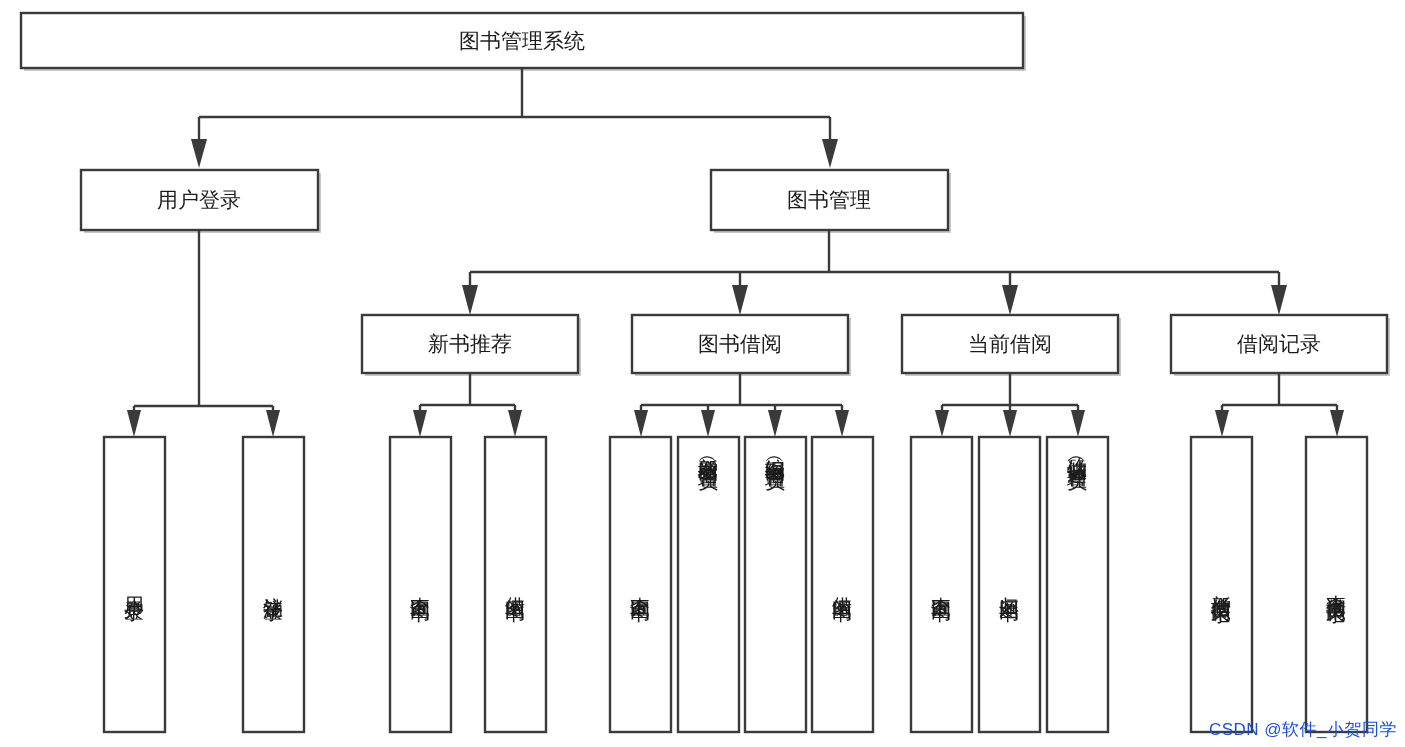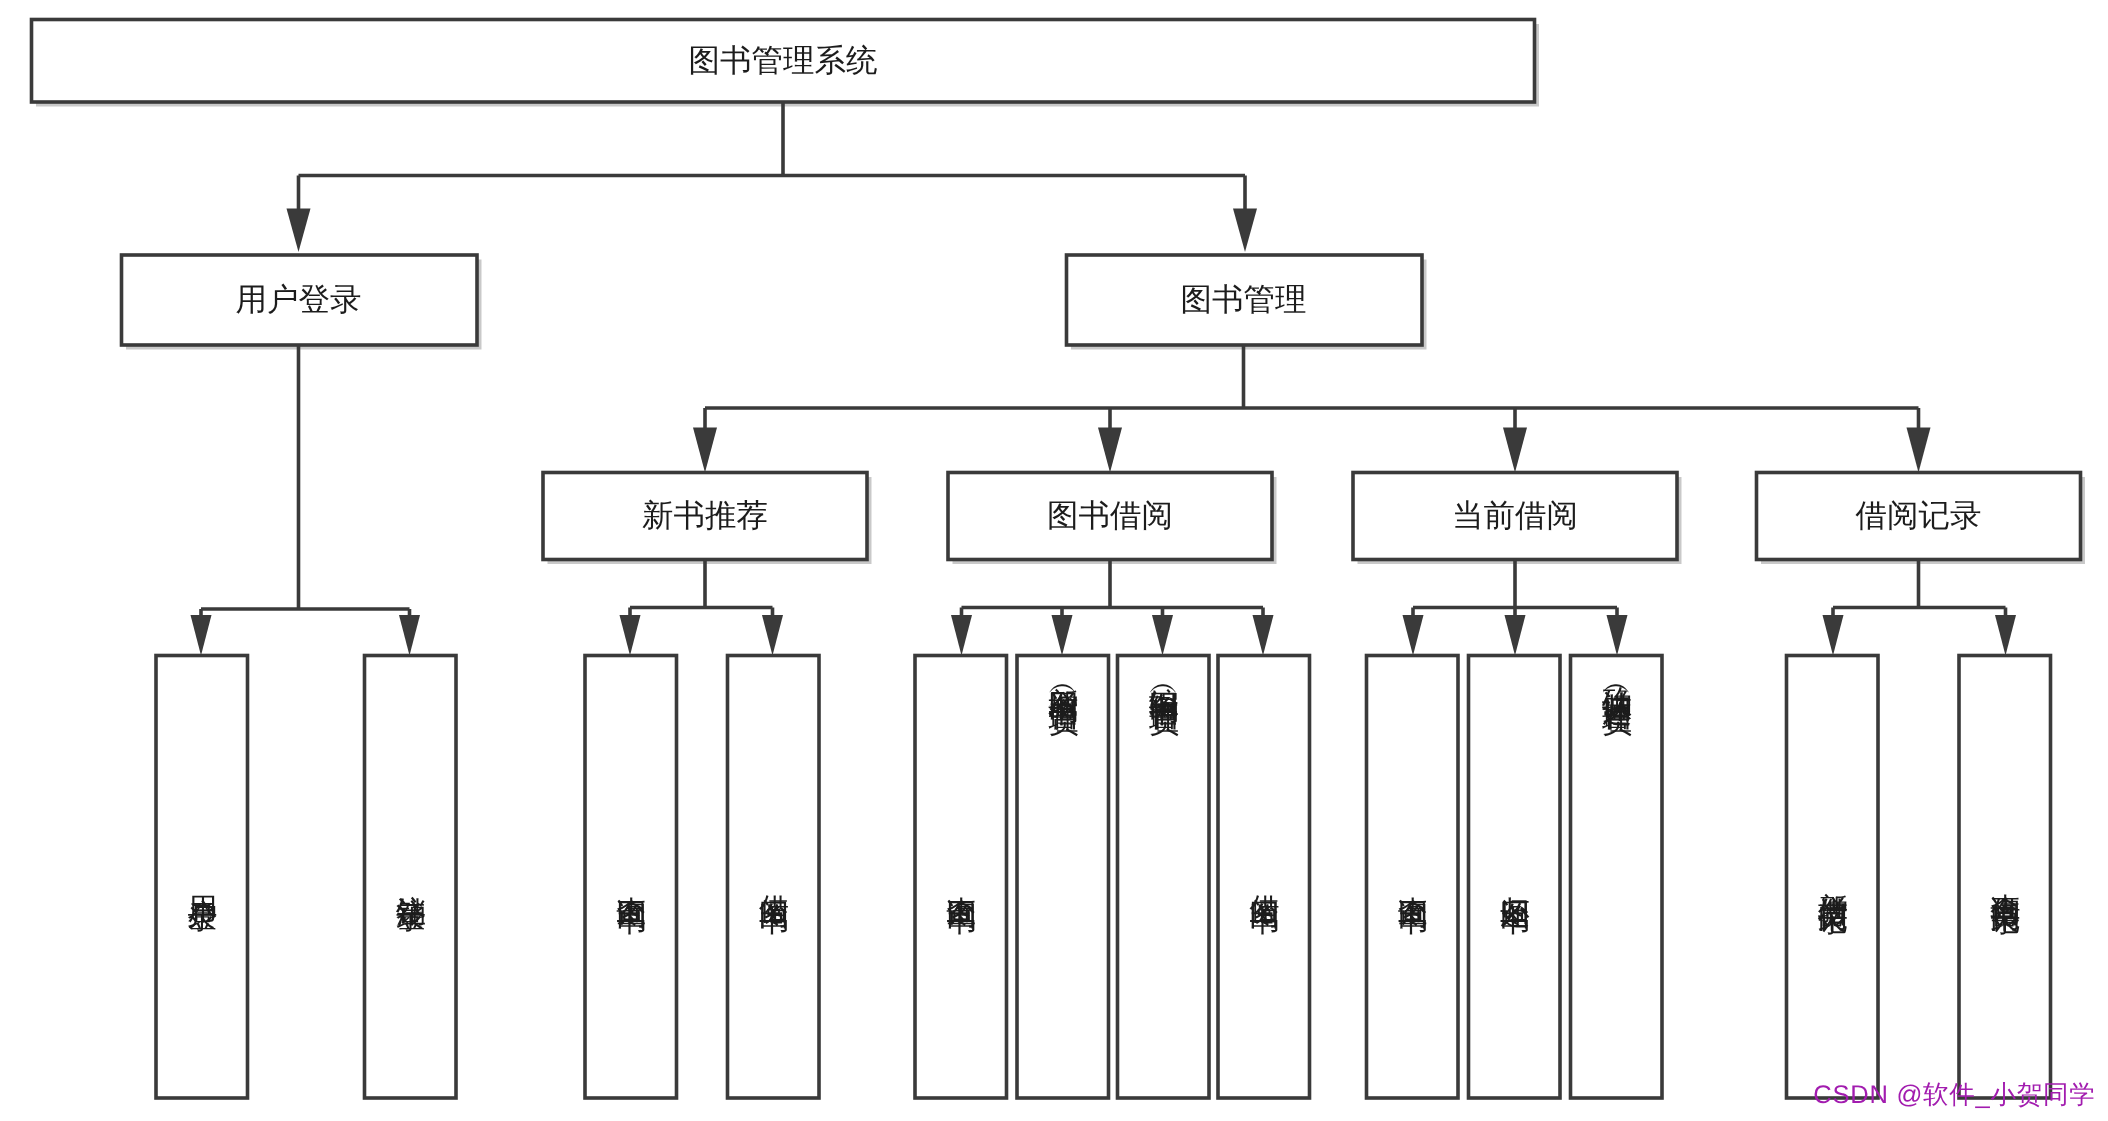--- a/index.html
+++ b/index.html
@@ -65,21 +65,21 @@
     display: flex;
     align-items: center;
     justify-content: flex-start;
   }
   .watermark {
     position: absolute;
     right: 8px;
     bottom: 6px;
     font-family: "Liberation Sans", "DejaVu Sans", sans-serif;
     font-size: 17px;
-    color: #a21caf;
+    color: #1d4ed8;
     letter-spacing: 0.5px;
     white-space: nowrap;
     margin-top: 38px;
   }
 </style>
 </head>
 <body>
 
 <div id="diagram-root">
 

